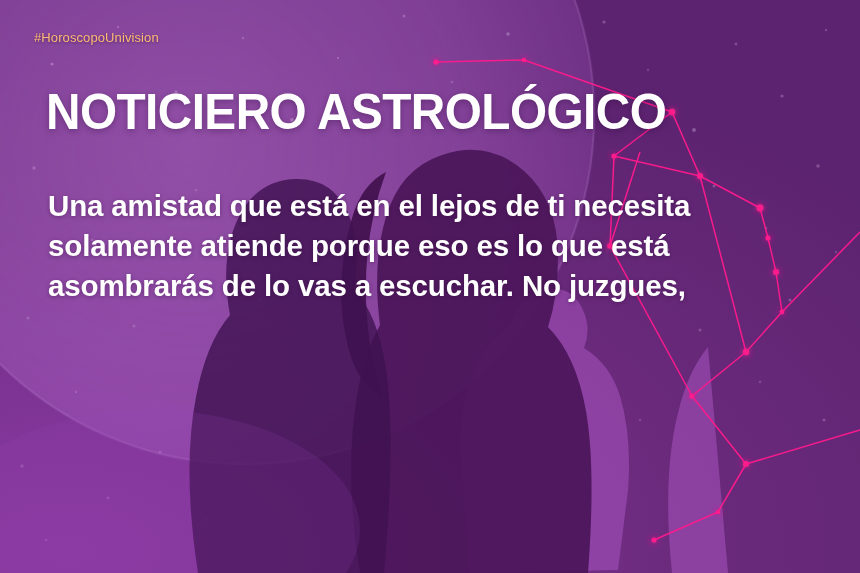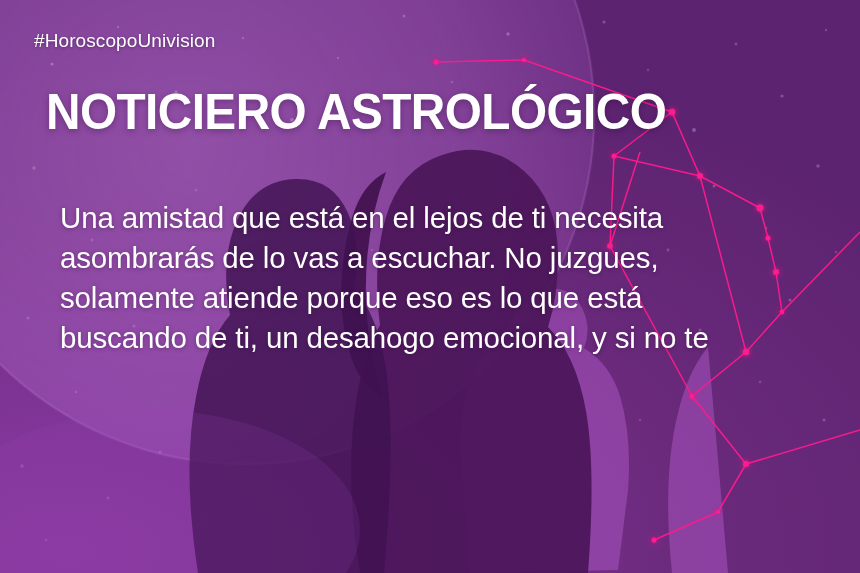--- a/index.html
+++ b/index.html
@@ -95,23 +95,23 @@
   .content {
     position: absolute;
     inset: 0;
     padding: 0;
   }
 
   .hashtag {
     position: absolute;
     left: 34px;
     top: 30px;
-    font-size: 19px;
+    font-size: 13px;
     font-weight: 400;
-    color: #ffffff;
+    color: #fdba74;
     letter-spacing: 0.1px;
     text-shadow: 0 1px 3px rgba(40,8,52,0.45);
     white-space: nowrap;
   }
 
   .headline {
     position: absolute;
     left: 46px;
     top: 85px;
     margin: 0;
@@ -125,24 +125,24 @@
     transform-origin: left center;
     white-space: nowrap;
     text-shadow: 0 2px 6px rgba(42,8,54,0.35);
   }
 
   .body-copy {
     position: absolute;
     left: 48px;
     top: 186px;
     width: 760px;
-    margin: 12px;
+    margin: 0;
     font-size: 29.5px;
     line-height: 40px;
-    font-weight: 400;
+    font-weight: 700;
     color: #ffffff;
     letter-spacing: -0.15px;
     text-shadow: 0 1px 4px rgba(44,10,56,0.40);
   }
   .body-copy .line { display: block; white-space: nowrap; }
 </style>
 </head>
 <body>
 
 <div class="card">
@@ -279,19 +279,18 @@
   </svg>
 
   <div class="content">
 
     <div class="hashtag">#HoroscopoUnivision</div>
 
     <h1 class="headline">NOTICIERO ASTROLÓGICO</h1>
 
     <p class="body-copy">
       <span class="line">Una amistad que está en el lejos de ti necesita</span>
+      <span class="line">solamente atiende porque eso es lo que está</span>
       <span class="line">asombrarás de lo vas a escuchar. No juzgues,</span>
-      <span class="line">solamente atiende porque eso es lo que está</span>
-      <span class="line">buscando de ti, un desahogo emocional, y si no te</span>
     </p>
 
   </div>
 </div>
 
 </body></html>

